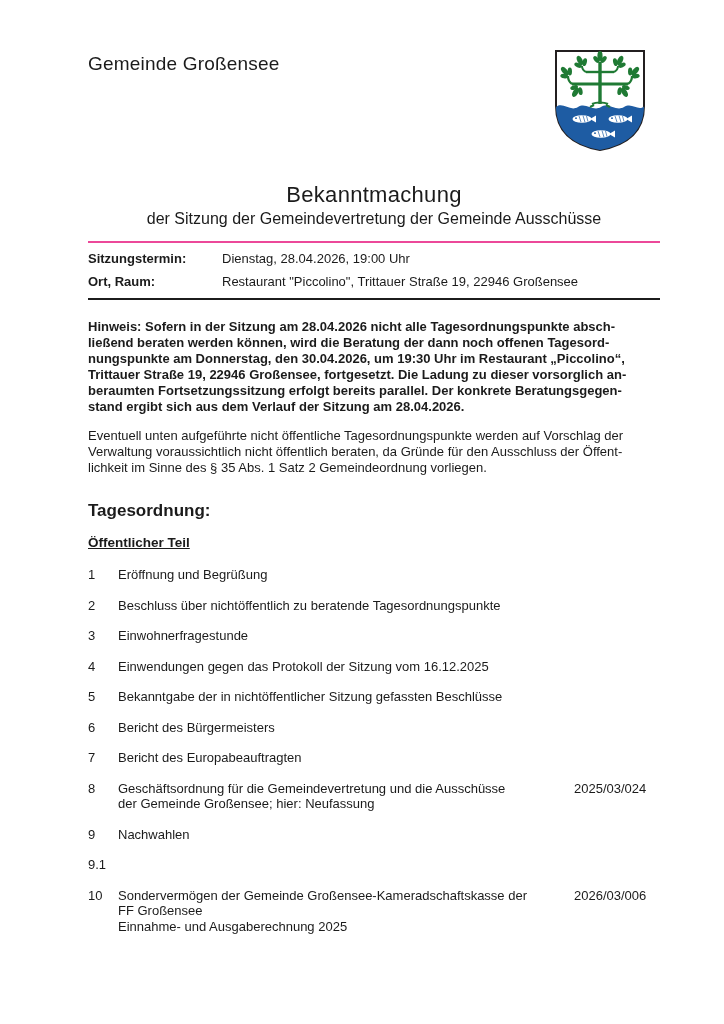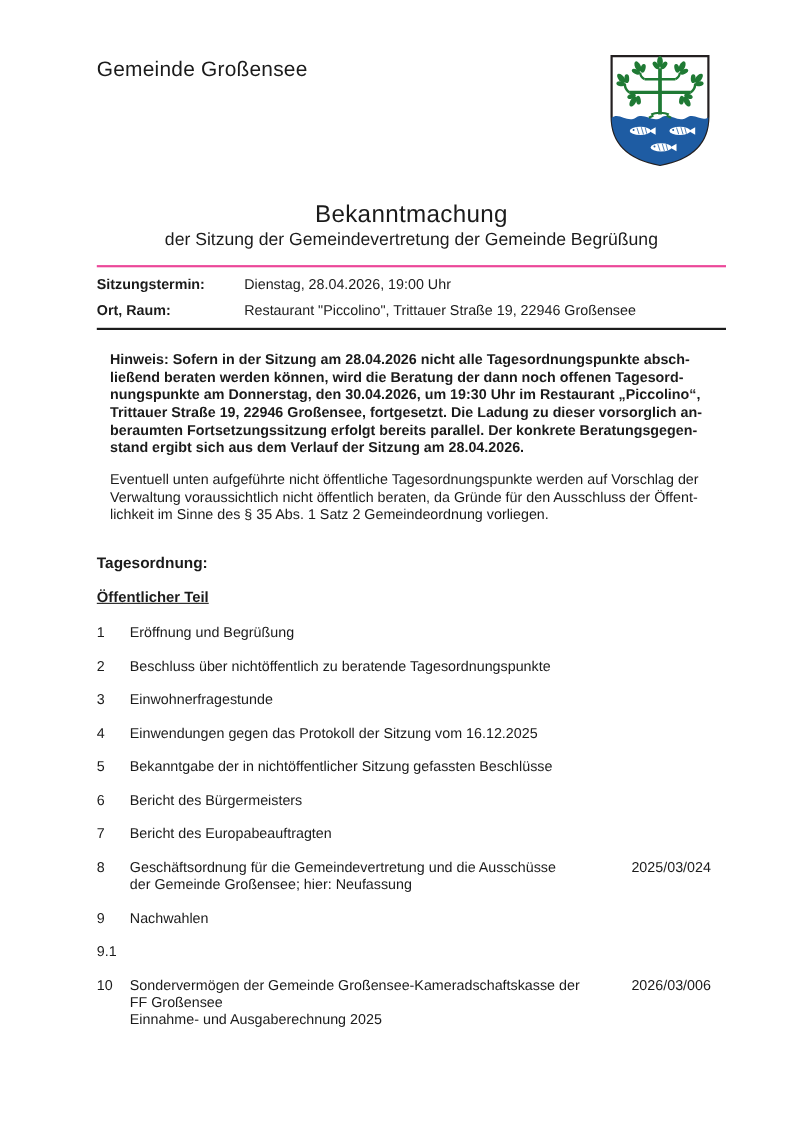--- a/index.html
+++ b/index.html
@@ -36,26 +36,26 @@
     border-bottom: 2px solid #1c1c1c;
     padding: 4px 0 5px 0;
   }
   .meta-row { display: flex; line-height: 17px; padding: 3px 0; font-size: 13px; }
   .meta-label { width: 134px; font-weight: bold; flex: 0 0 auto; }
   .meta-value { flex: 1; }
   .notice {
     font-size: 13px;
     line-height: 16px;
     white-space: pre-line;
-    margin: 12px;
+    margin: 0;
   }
   .notice.bold { font-weight: bold; margin-top: 19px; }
   .notice.regular { margin-top: 13px; }
   .agenda-heading {
-    font-size: 14px;
+    font-size: 17px;
     font-weight: bold;
     margin: 25px 0 0 0;
     line-height: 20px;
   }
   .section-heading {
     font-size: 13.5px;
     font-weight: bold;
     text-decoration: underline;
     margin: 13px 0 0 0;
     line-height: 17px;
@@ -120,21 +120,21 @@
       <g>
         <use href="#fish" transform="translate(30,71)"></use>
         <use href="#fish" transform="translate(66,71)"></use>
         <use href="#fish" transform="translate(49,86)"></use>
       </g>
     </svg>
   </div>
 
   <div class="title-block">
     <div class="doc-title">Bekanntmachung</div>
-    <div class="doc-subtitle">der Sitzung der Gemeindevertretung der Gemeinde Begrüßung</div>
+    <div class="doc-subtitle">der Sitzung der Gemeindevertretung der Gemeinde Ausschüsse</div>
   </div>
 
   <div class="meta-table">
     <div class="meta-row">
       <div class="meta-label">Sitzungstermin:</div>
       <div class="meta-value">Dienstag, 28.04.2026, 19:00 Uhr</div>
     </div>
     <div class="meta-row">
       <div class="meta-label">Ort, Raum:</div>
       <div class="meta-value">Restaurant "Piccolino", Trittauer Straße 19, 22946 Großensee</div>

